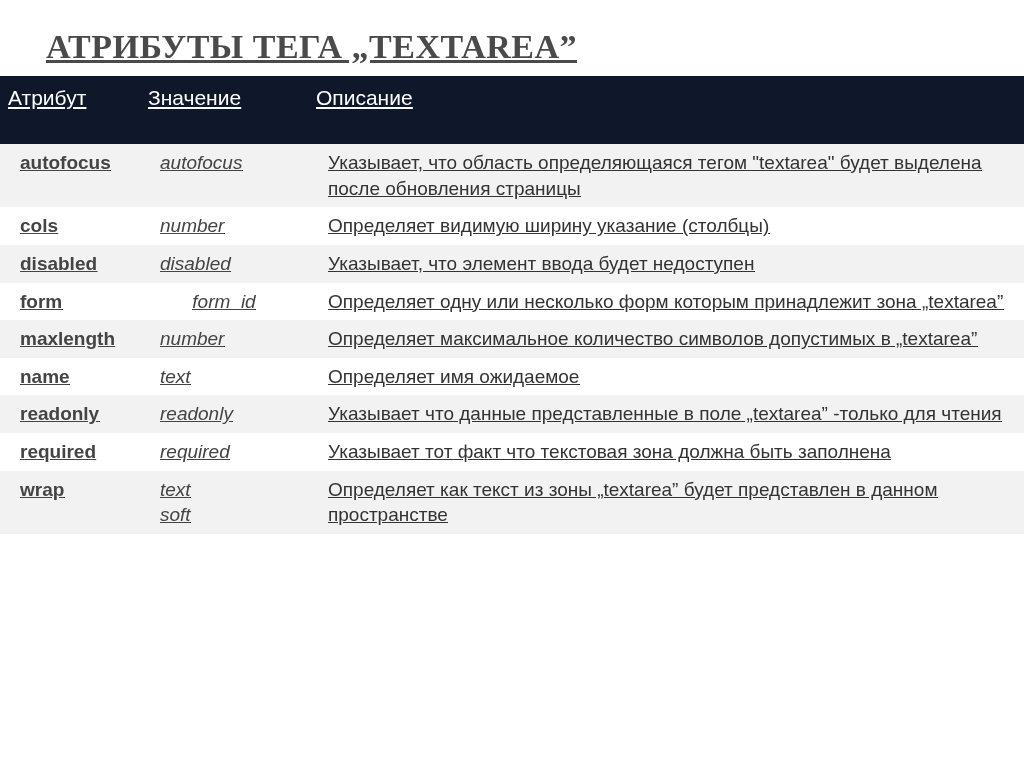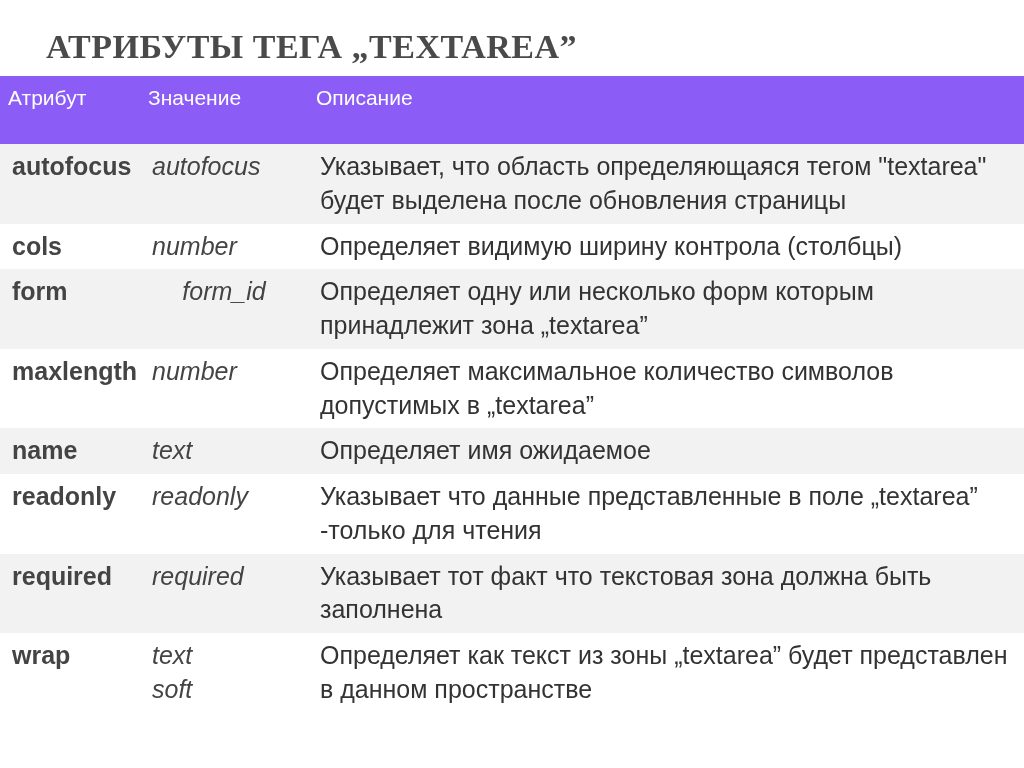--- a/index.html
+++ b/index.html
@@ -1,15 +1,15 @@
 <!DOCTYPE html>
 <html><head>
 <meta charset="utf-8">
 <style>
-  * { margin: 0; padding: 0; box-sizing: border-box; }
+  * { margin: 0; padding: 0; box-sizing: border-box; text-decoration: underline; }
   body {
     font-family: Verdana, Geneva, sans-serif;
     background: #fff;
     width: 1024px;
     height: 768px;
     overflow: hidden;
   }
   .slide {
     width: 1024px;
     height: 768px;
@@ -22,38 +22,38 @@
     color: #4a4a4a;
     padding: 28px 0 10px 46px;
     letter-spacing: 0.5px;
   }
   table {
     width: 100%;
     border-collapse: collapse;
     table-layout: fixed;
   }
   thead tr {
-    background: #8b5cf6;
+    background: #0f172a;
     color: #fff;
     padding-left: 28px;
   }
   thead th {
     text-align: left;
     font-weight: normal;
     font-size: 21px;
     padding: 10px 8px 34px 8px;
     vertical-align: top;
   }
   th.col-attr  { width: 140px; }
   th.col-value { width: 168px; }
   th.col-desc  { width: auto; }
   tbody td {
-    font-size: 25px;
+    font-size: 19px;
     color: #333;
-    padding: 6px 12px;
+    padding: 6px 20px;
     vertical-align: top;
     line-height: 1.35;
   }
   tbody tr:nth-child(odd)  { background: #f2f2f2; }
   tbody tr:nth-child(even) { background: #ffffff; }
   td.attr-cell  { font-weight: bold; color: #444; }
   td.value-cell { font-style: italic; color: #444; }
 </style>
 </head>
 <body>
@@ -71,21 +71,26 @@
     </thead>
     <tbody id="rows">
         <tr>
           <td class="attr-cell">autofocus</td>
           <td class="value-cell" style="white-space: pre-line;">autofocus</td>
           <td>Указывает, что область определяющаяся тегом "textarea" будет выделена после обновления страницы</td>
         </tr>
         <tr>
           <td class="attr-cell">cols</td>
           <td class="value-cell" style="white-space: pre-line;">number</td>
-          <td>Определяет видимую ширину контрола (столбцы)</td>
+          <td>Определяет видимую ширину указание (столбцы)</td>
+        </tr>
+        <tr>
+          <td class="attr-cell">disabled</td>
+          <td class="value-cell" style="white-space: pre-line;">disabled</td>
+          <td>Указывает, что элемент ввода будет недоступен</td>
         </tr>
         <tr>
           <td class="attr-cell">form</td>
           <td class="value-cell" style="white-space: pre-line; text-align: center;">form_id</td>
           <td>Определяет одну или несколько форм которым принадлежит зона „textarea”</td>
         </tr>
         <tr>
           <td class="attr-cell">maxlength</td>
           <td class="value-cell" style="white-space: pre-line;">number</td>
           <td>Определяет максимальное количество символов допустимых в „textarea”</td>

